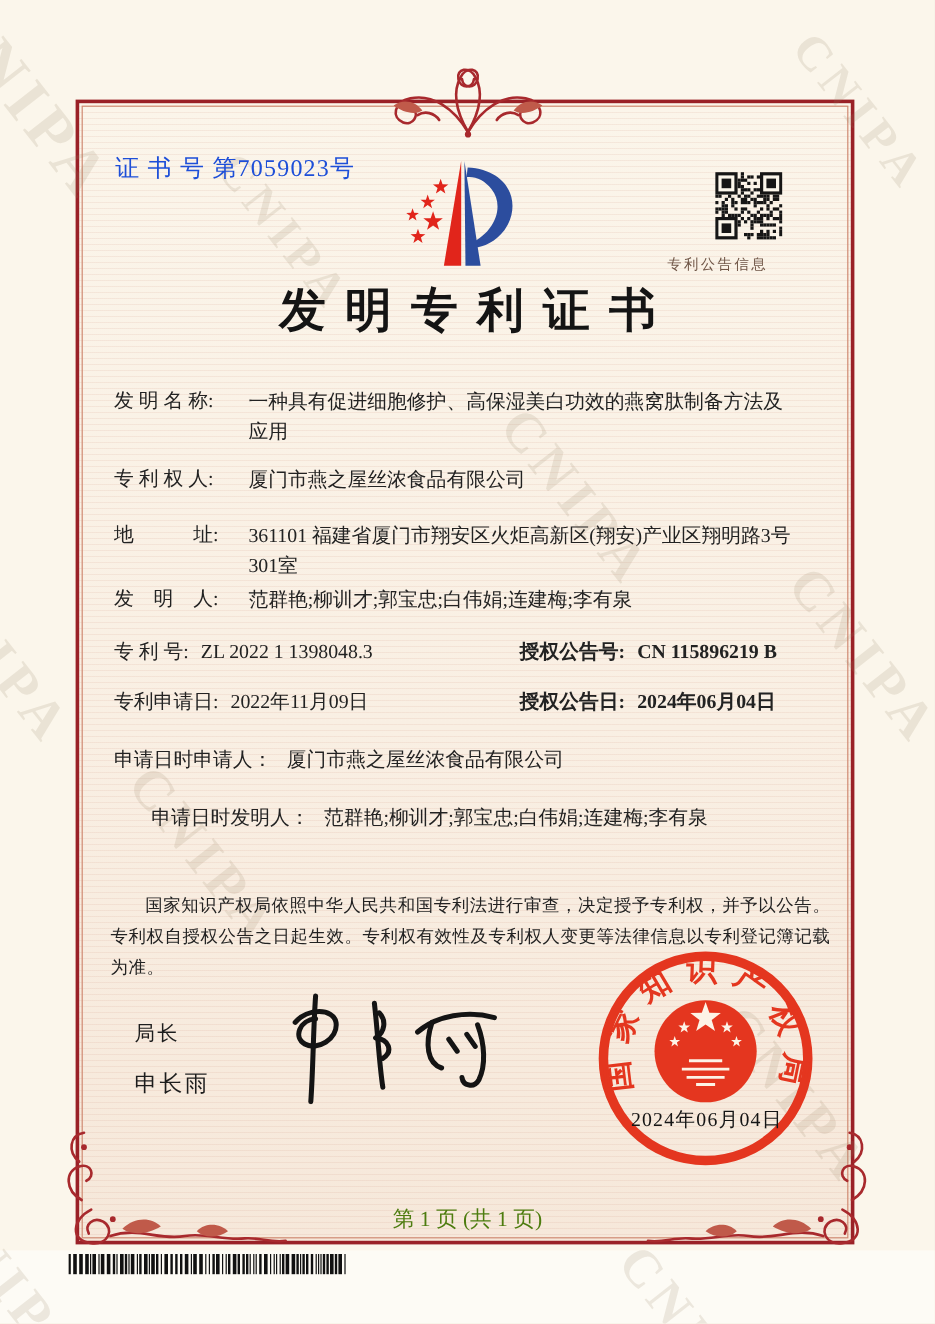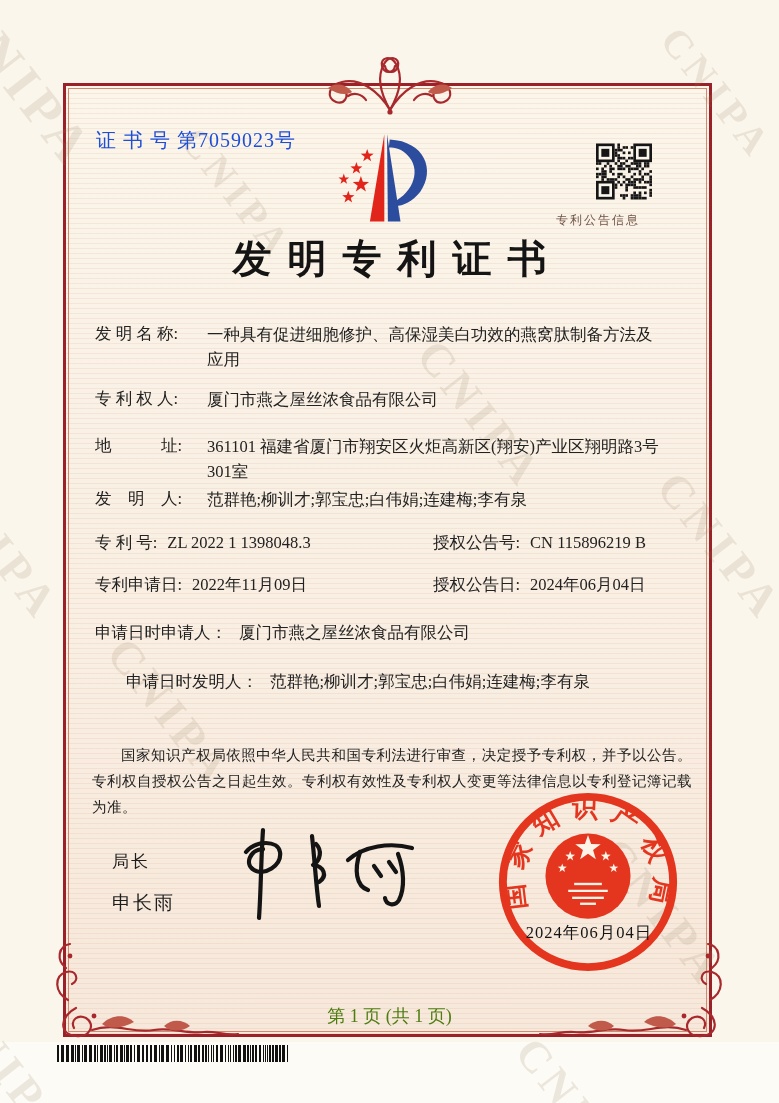--- a/index.html
+++ b/index.html
@@ -26,21 +26,21 @@
   .qr-wrap{position:absolute;left:596px;top:140px;width:56px;text-align:center;}
   .qr-caption{position:absolute;left:538px;top:212px;width:120px;text-align:center;
       font-size:12px;color:#6f5546;letter-spacing:2px;}
   .title{position:absolute;left:0;top:232px;width:779px;text-align:center;font-size:39px;
       font-weight:bold;color:#141414;letter-spacing:16px;padding-left:16px;box-sizing:border-box;}
   .f-row{position:absolute;left:95px;font-size:16.5px;color:#222;}
   .f-label{display:inline-block;width:112px;vertical-align:top;line-height:24px;}
   .f-value{display:inline-block;width:455px;vertical-align:top;line-height:25px;}
   .pair-row{position:absolute;left:0;width:779px;font-size:16.5px;color:#222;}
   .pair-left{position:absolute;left:95px;}
-  .pair-right{position:absolute;left:433px;}
+  .pair-right{position:absolute;left:433px;font-weight:bold;}
   .pair-row .val{margin-left:10px;}
   .app-row{position:absolute;left:95px;font-size:16.5px;color:#222;}
   .app-row .val{margin-left:12px;}
   .statement{position:absolute;left:92px;top:742px;width:600px;font-size:14.5px;line-height:26px;
       color:#222;text-align:justify;text-indent:2em;letter-spacing:.5px;
       font-family:"Liberation Serif","DejaVu Serif",serif;}
   .signer-title{position:absolute;left:112px;top:850px;font-size:17px;color:#1d1d1d;letter-spacing:2px;}
   .signer-name{position:absolute;left:112px;top:890px;font-size:19px;color:#1d1d1d;letter-spacing:2px;}
   .sig{position:absolute;left:218px;top:818px;}
   .seal-box{position:absolute;left:489px;top:783px;z-index:5;}

